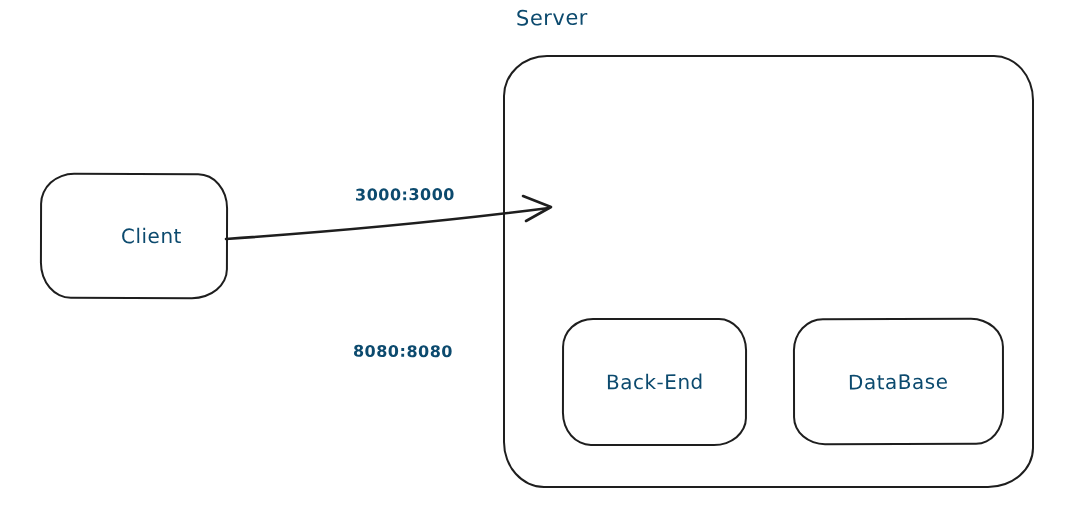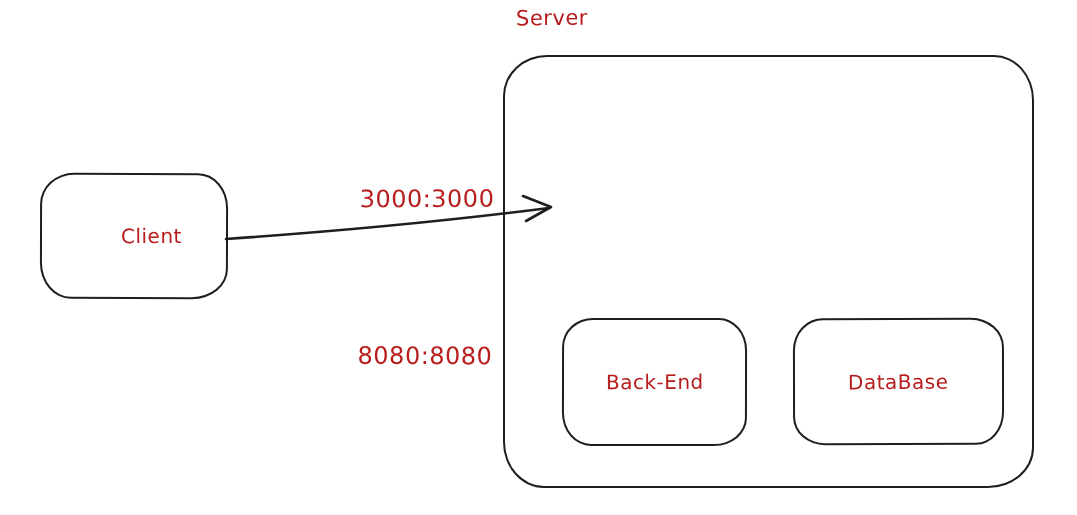--- a/index.html
+++ b/index.html
@@ -6,21 +6,21 @@
     margin: 0;
     padding: 0;
     background: #ffffff;
   }
   .canvas {
     position: relative;
     width: 1077px;
     height: 515px;
     background: #ffffff;
     font-family: "DejaVu Sans", sans-serif;
-    color: #b91c1c;
+    color: #0c4a6e;
     overflow: hidden;
   }
   
   .node {
     position: absolute;
     border: 2.6px solid #1e1e1e;
     background: #ffffff;
     display: flex;
     align-items: center;
     justify-content: center;
@@ -61,24 +61,25 @@
   .group-title {
     position: absolute;
     left: 516px; top: 6px;
     font-size: 21px;
     letter-spacing: 0.5px;
     transform: rotate(-0.6deg);
   }
   .edge-label {
     position: absolute;
     width: 144px;
-    text-align: center;
-    font-size: 24px;
+    text-align: left;
+    font-size: 16px;
     letter-spacing: 0.5px;
     white-space: nowrap;
+    font-weight: bold;
   }
   .edge-label-3000 { left: 355px; top: 185px; transform: rotate(-0.3deg); }
   .edge-label-8080 { left: 353px; top: 342px; transform: rotate(0.3deg); }
   .arrow-layer {
     position: absolute;
     left: 0; top: 0;
     width: 1077px; height: 515px;
     pointer-events: none;
   }
 </style>

